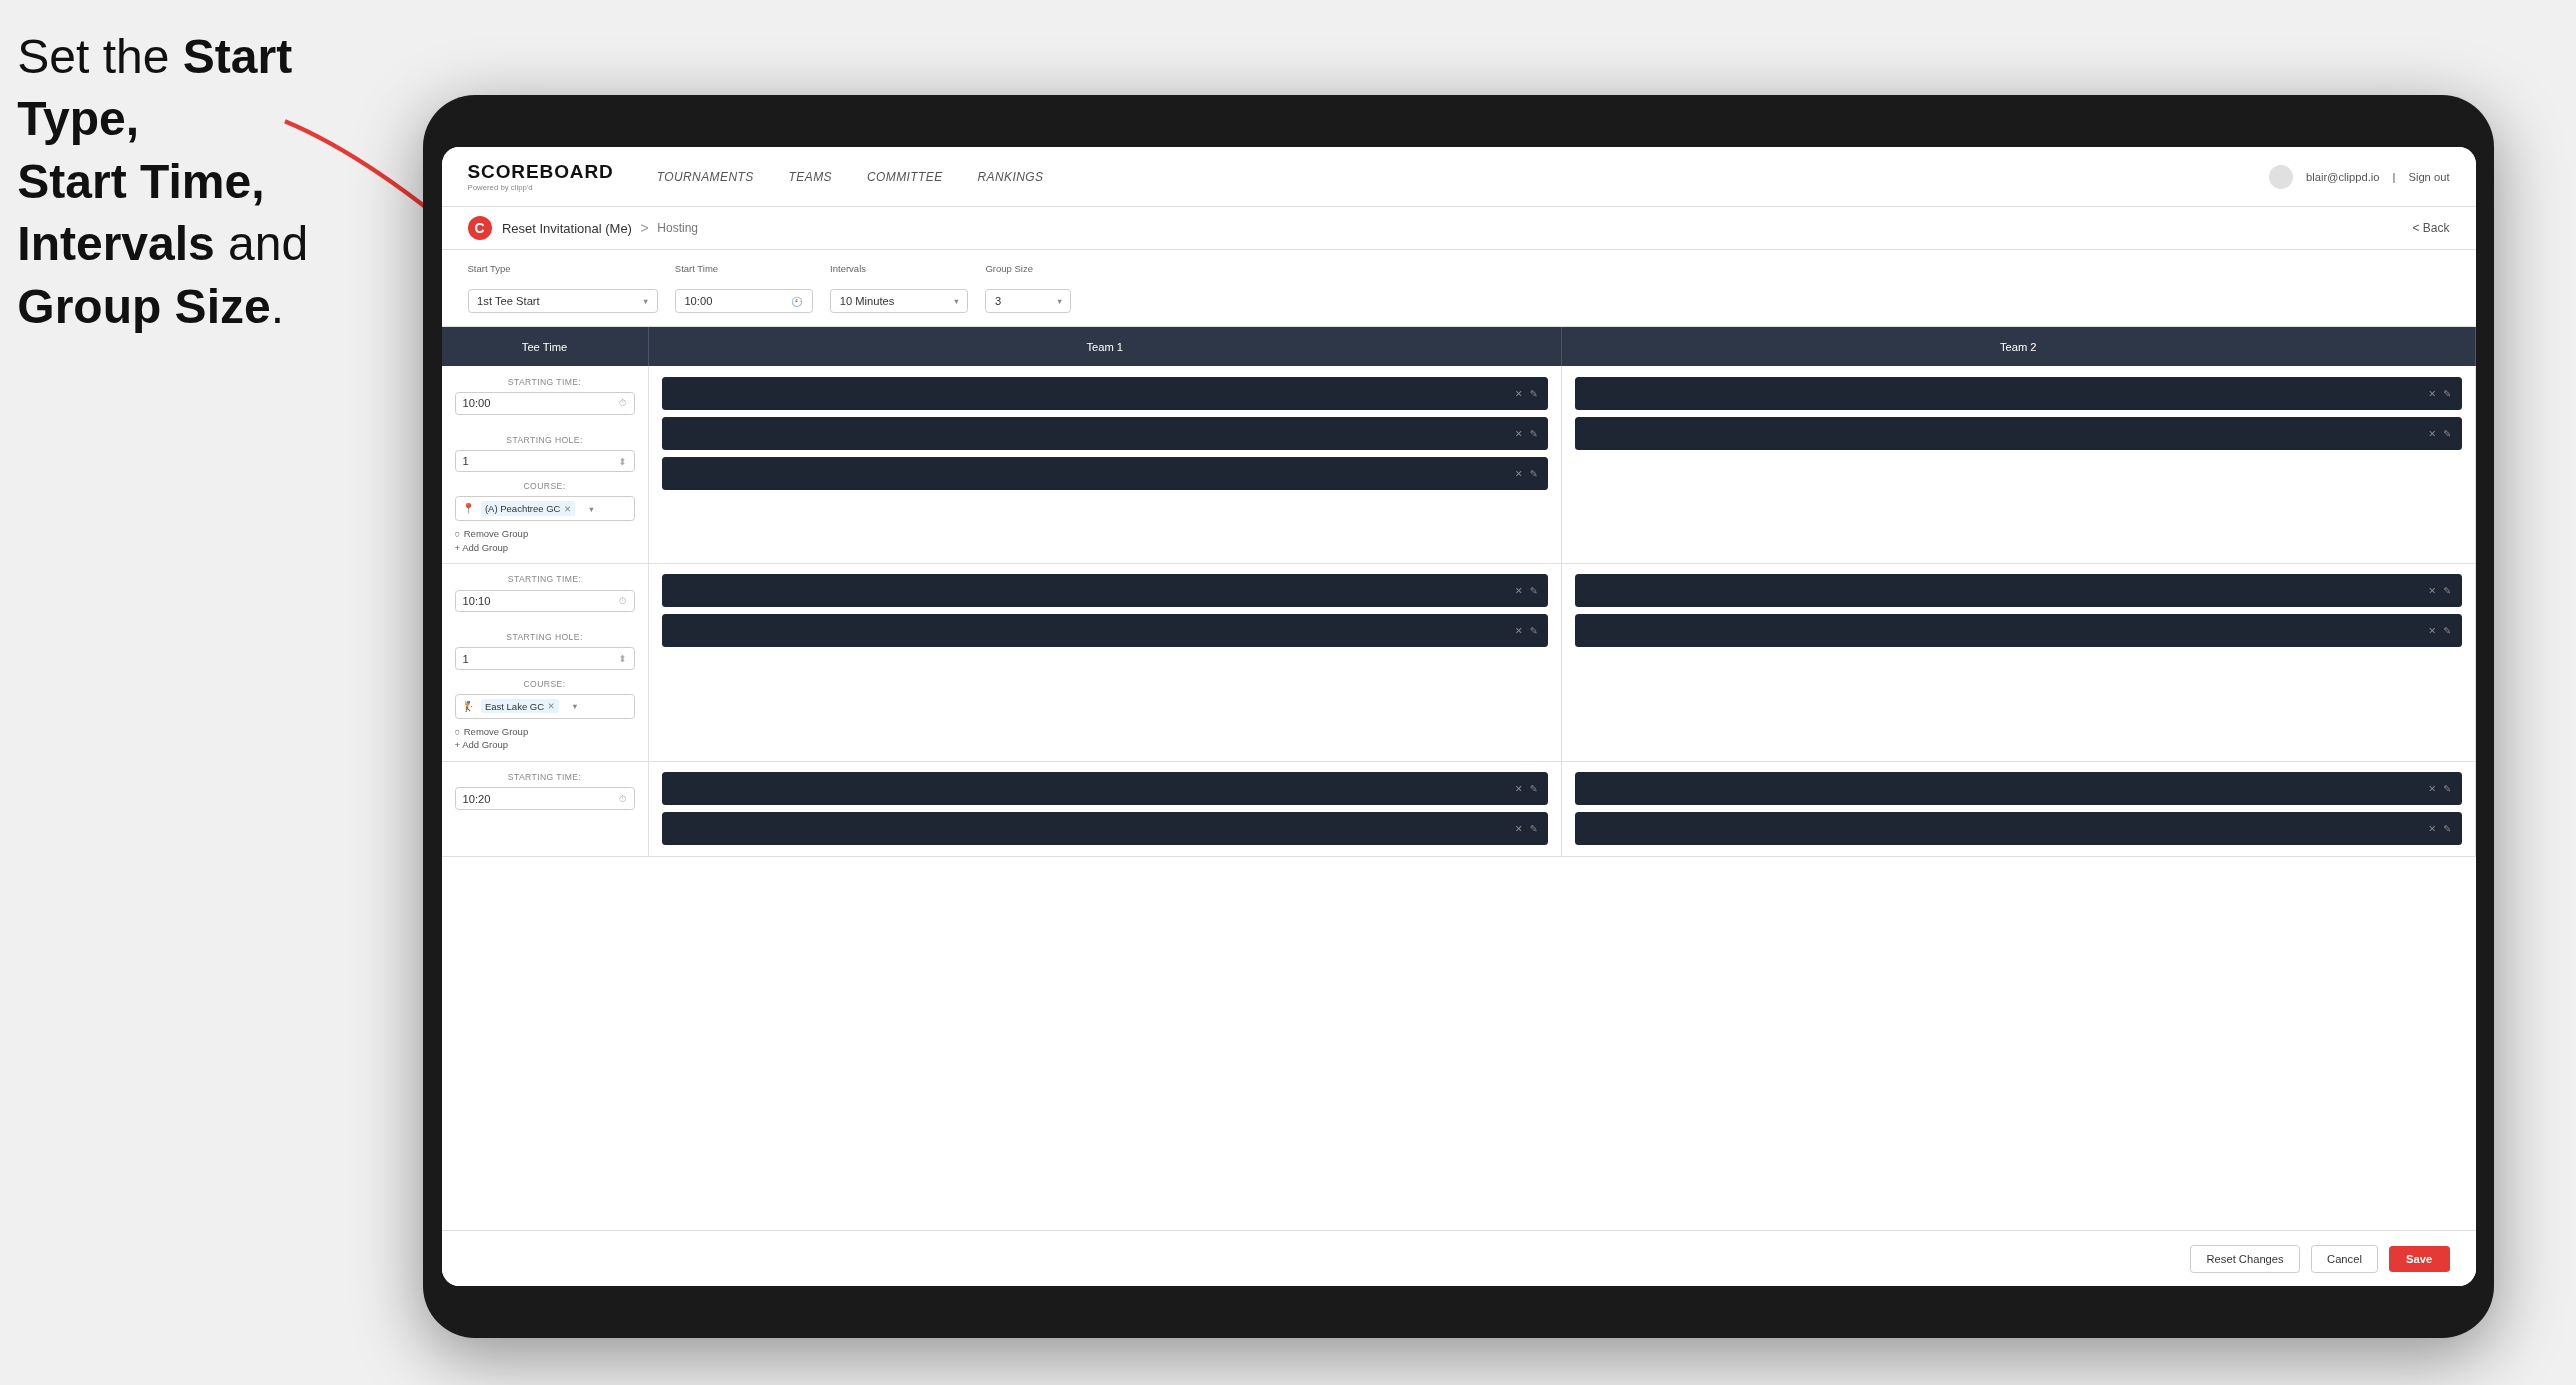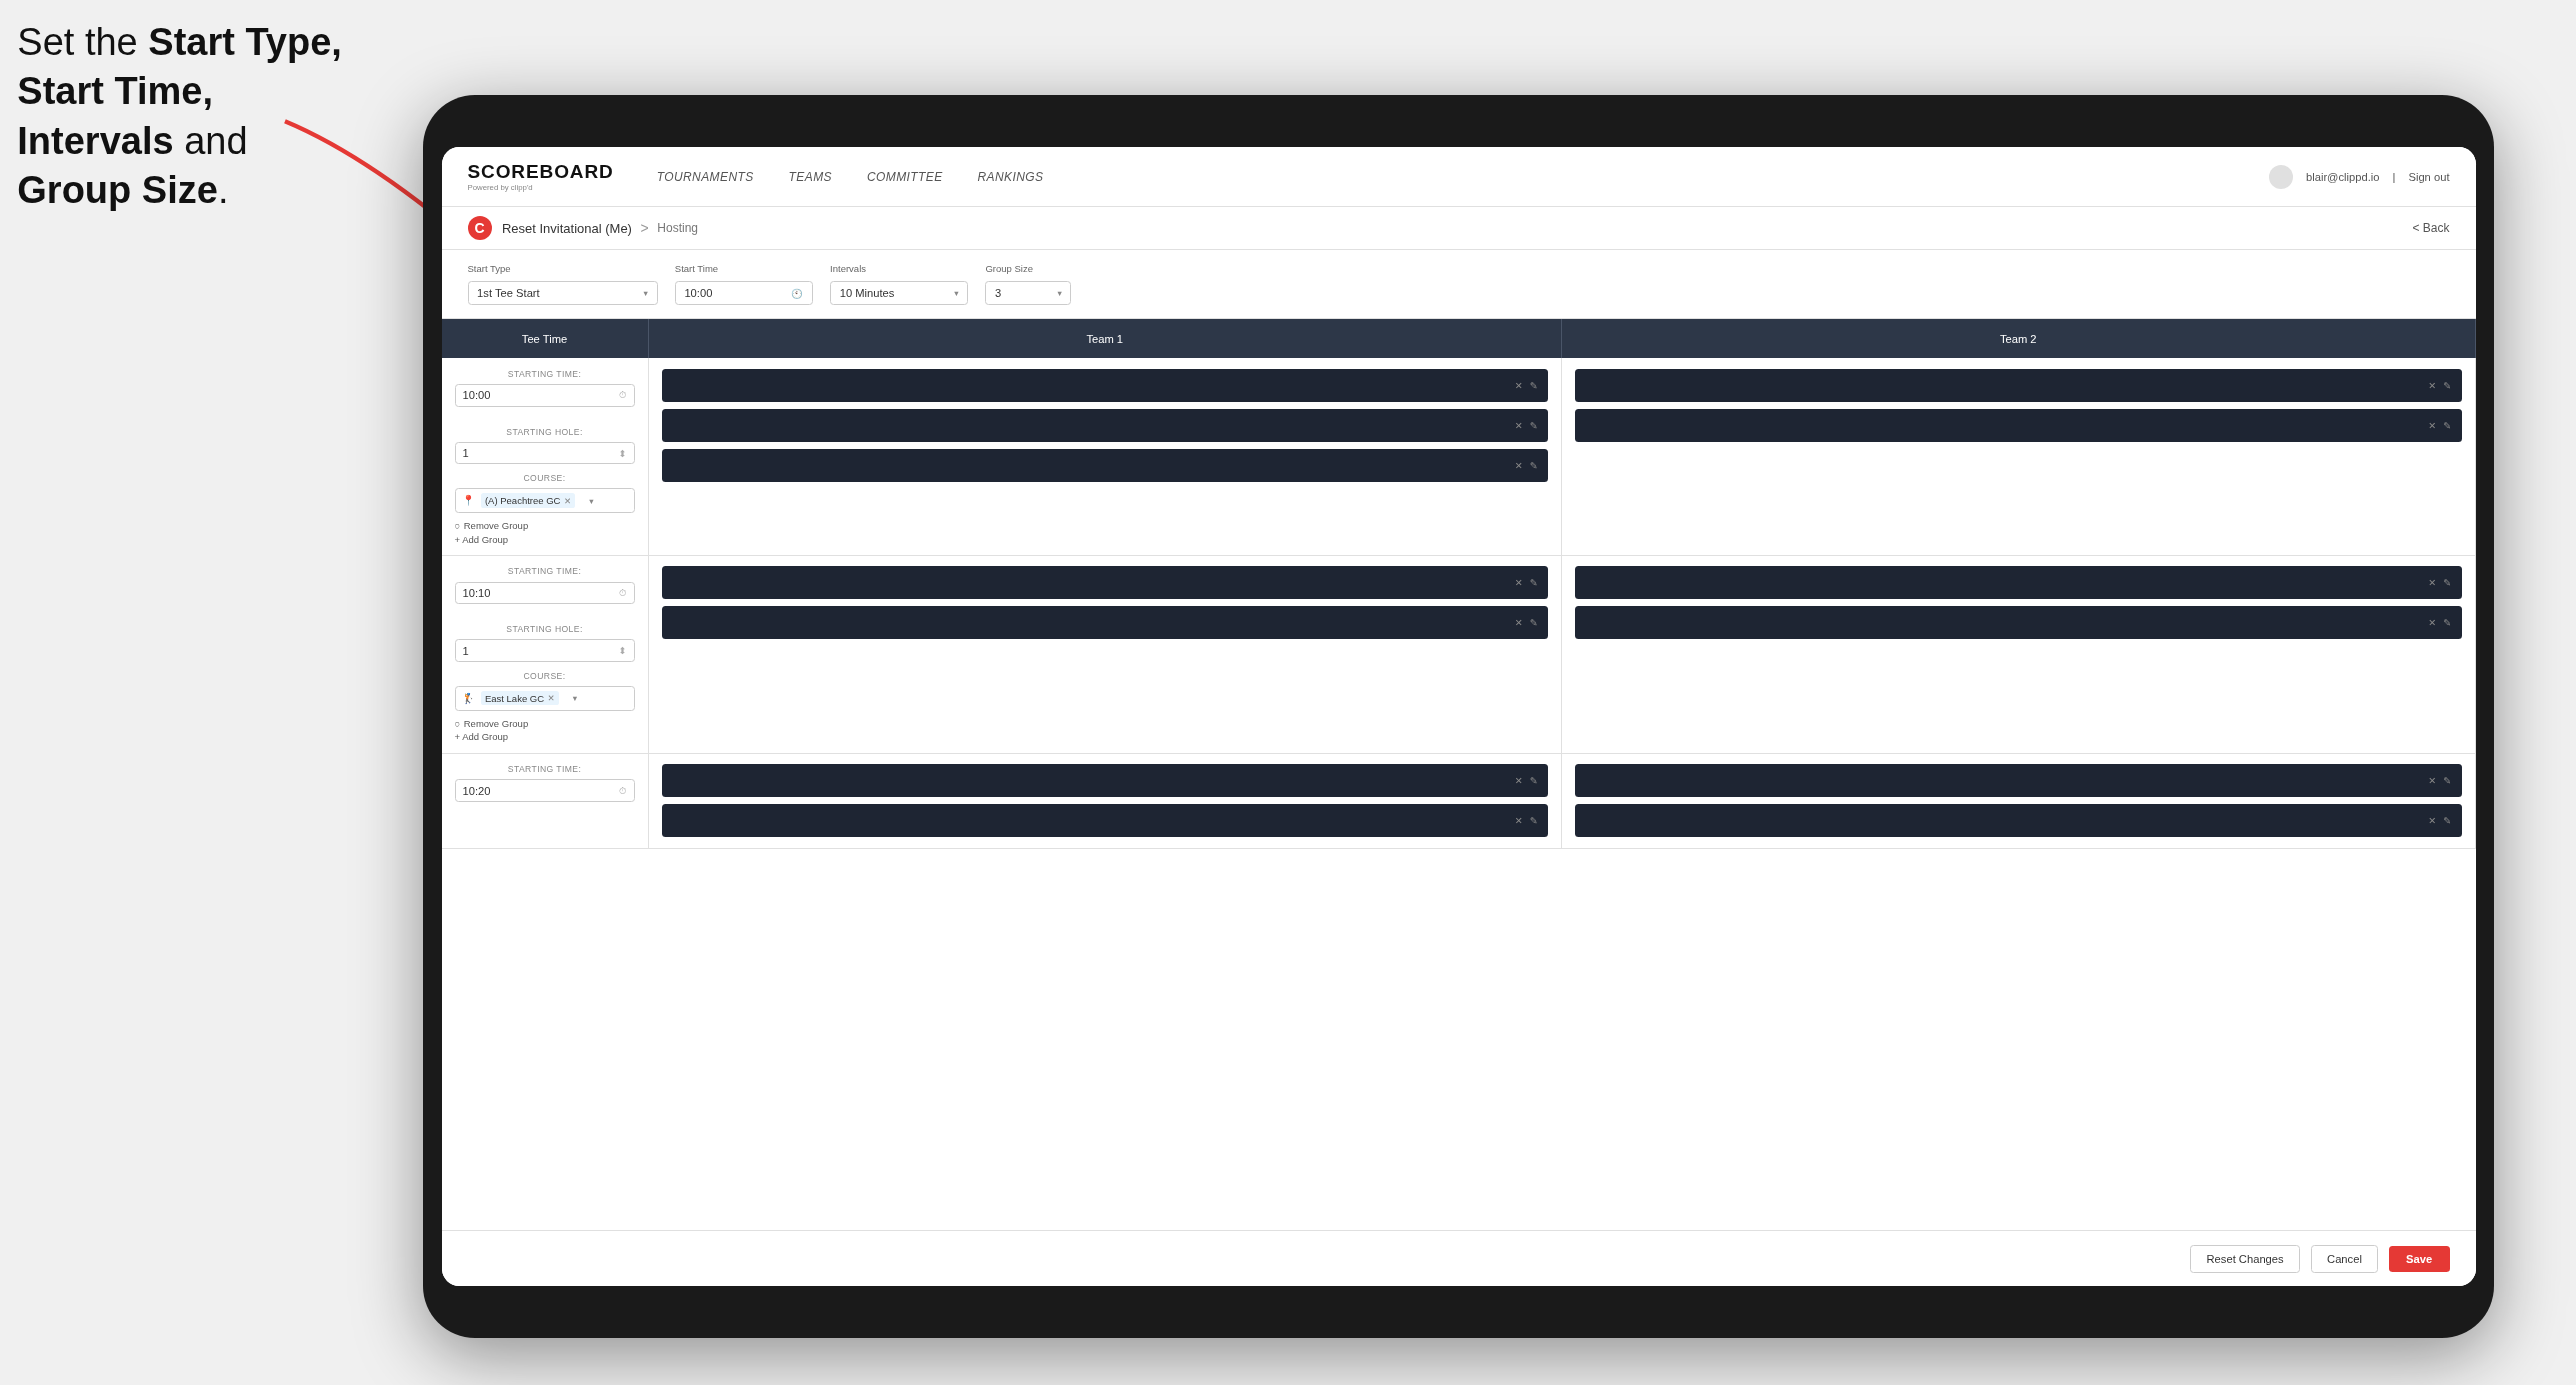--- a/index.html
+++ b/index.html
@@ -8,24 +8,24 @@
       height: 1386px;
       background: #f0f0f0;
       font-family: -apple-system, BlinkMacSystemFont, 'Segoe UI', Arial, sans-serif;
       position: relative;
       overflow: hidden;
     }
 
     
     .instruction-area {
       position: absolute;
-      top: 18px;
+      top: 26px;
       left: 17.3px;
       width: 362px;
-      font-size: 38px;
+      font-size: 48px;
       line-height: 1.3;
       color: #111;
     }
     .instruction-area span.bold { font-weight: 800; }
 
     
     .arrow-container {
       position: absolute;
       top: 78px;
       left: 216px;
@@ -180,21 +180,21 @@
       align-items: center;
       padding: 13px 26px;
       gap: 17.3px;
       border-bottom: 0.9px solid #e0e0e0;
       background: #fff;
     }
 
     .control-group {
       display: flex;
       flex-direction: column;
-      gap: 7px;
+      gap: 15px;
       justify-content: flex-end;
     }
 
     .control-label {
       font-size: 9.5px;
       color: #666;
       text-transform: none;
     }
 
     .control-select {

